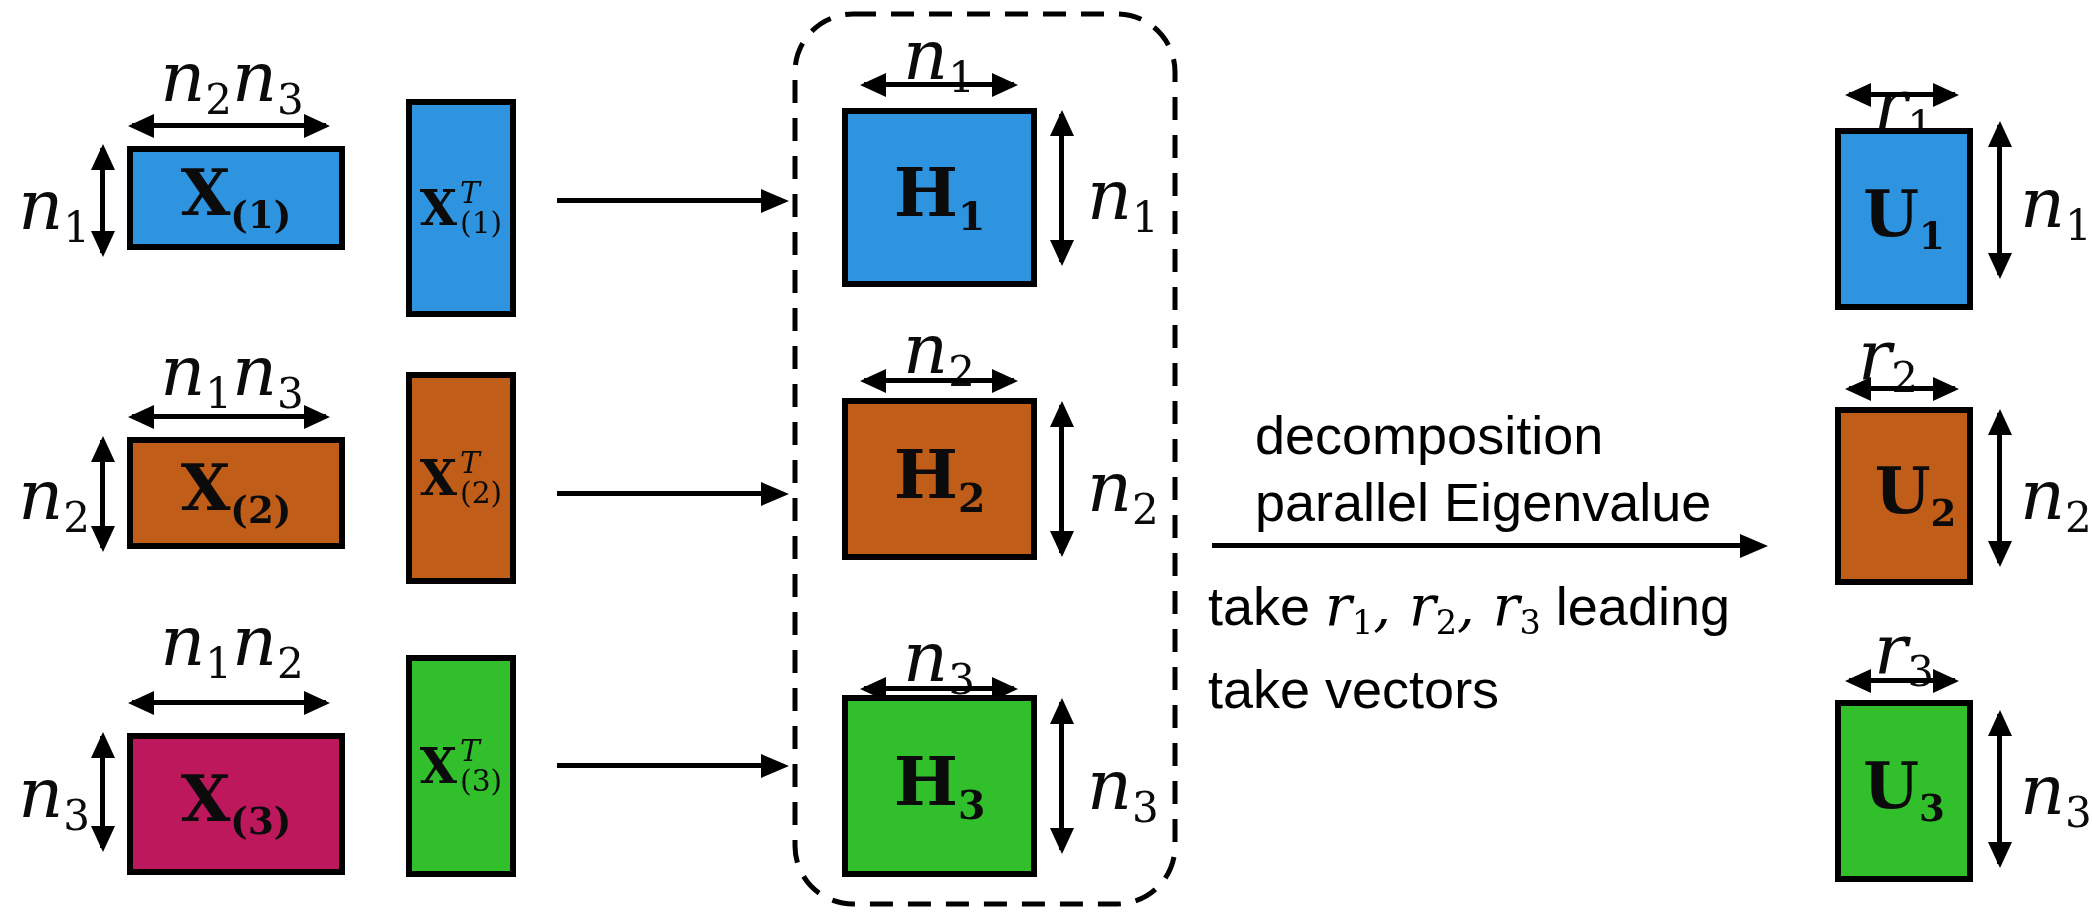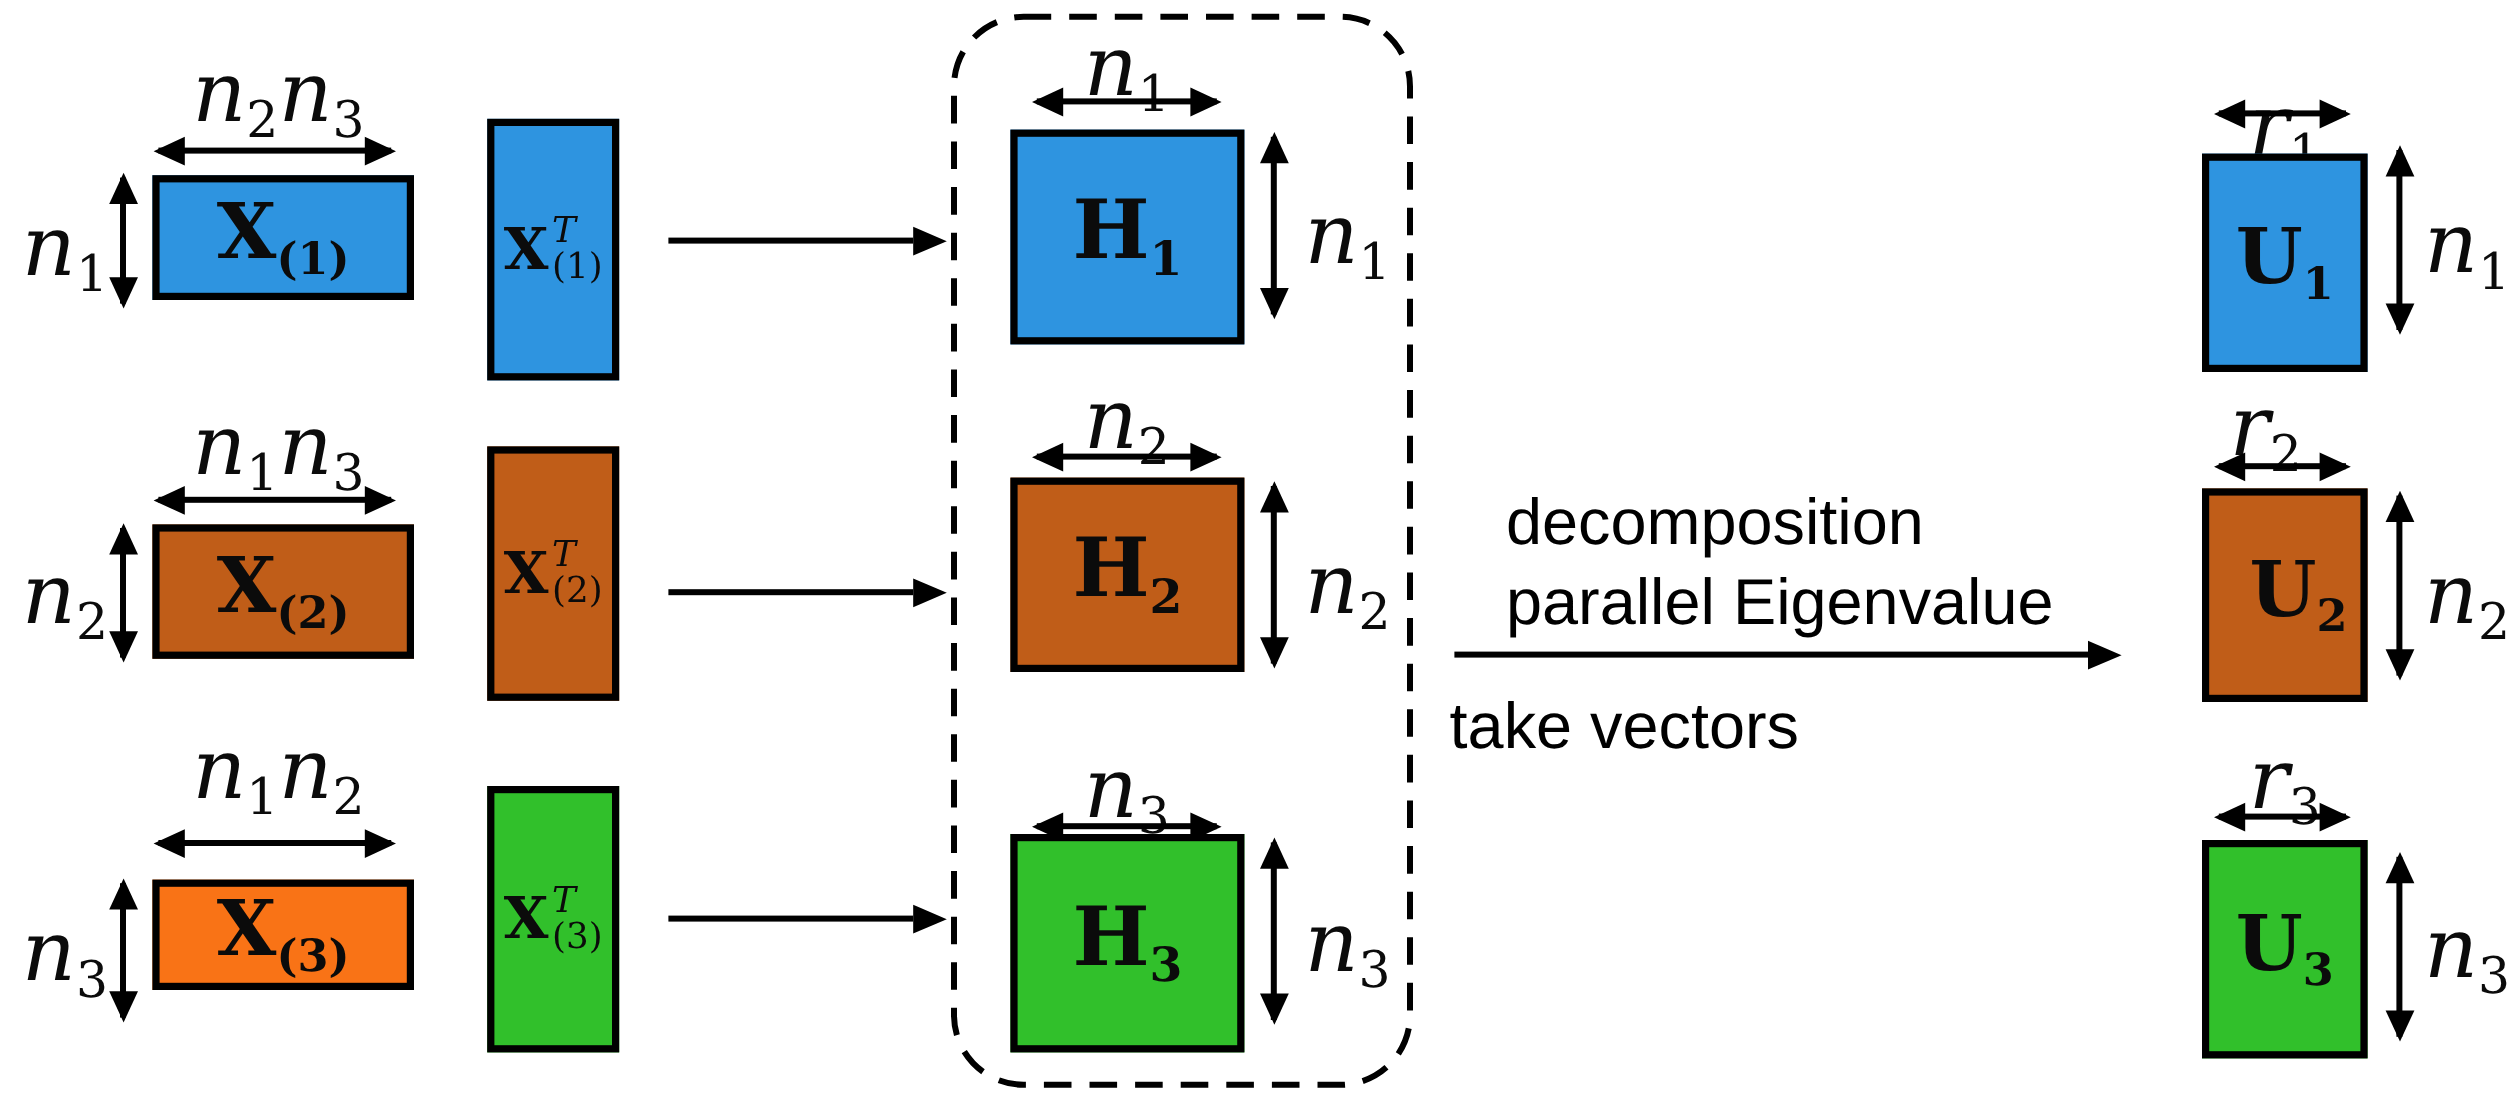--- a/index.html
+++ b/index.html
@@ -151,21 +151,21 @@
   </div>
 
   <div class="mlab ctr" style="left:132px;top:606px;width:200px;">
     <span>n</span><span class="msub">1</span><span>n</span><span class="msub">2</span>
   </div>
   <div class="ah double" style="left:132px;top:700px;width:194px;"></div>
   <div class="mlab rgt" style="left:4px;top:758px;width:86px;">
     <span>n</span><span class="msub">3</span>
   </div>
   <div class="av double" style="left:100px;top:736px;height:112px;"></div>
-  <div class="mrect" style="left: 127px; top: 733px; width: 218px; height: 92px; background-color: #f97316;">
+  <div class="mrect" style="left: 127px; top: 733px; width: 218px; height: 142px; background-color: #be185d;">
     <span class="blab"><span>X</span><span class="msub">(3)</span></span>
   </div>
   <div class="mrect" style="left: 406px; top: 655px; width: 110px; height: 222px; background-color: rgb(49, 192, 43);">
     <span class="xtlab">
         <span>X</span>
         <span class="scripts">
           <span class="ssup">T</span>
           <span class="ssub">(3)</span>
         </span>
       </span>
@@ -197,16 +197,23 @@
   </div>
 
   <div class="sans" style="left:1255px;top:402px;">
     <div>decomposition</div>
     <div>parallel Eigenvalue</div>
   </div>
 
   <div class="ah single" style="left:1212px;top:543px;width:528px;"></div>
 
   <div class="sans" style="left:1208px;top:572px;">
+    <div>
+      <span>take</span>
+      <span class="mathr"><span>r</span><span class="msub">1</span><span>,</span>
+      <span>r</span><span class="msub">2</span><span>,</span>
+      <span>r</span><span class="msub">3</span></span>
+      <span>leading</span>
+    </div>
     <div>take vectors</div>
   </div>
 
 </div>
 
 </body></html>

